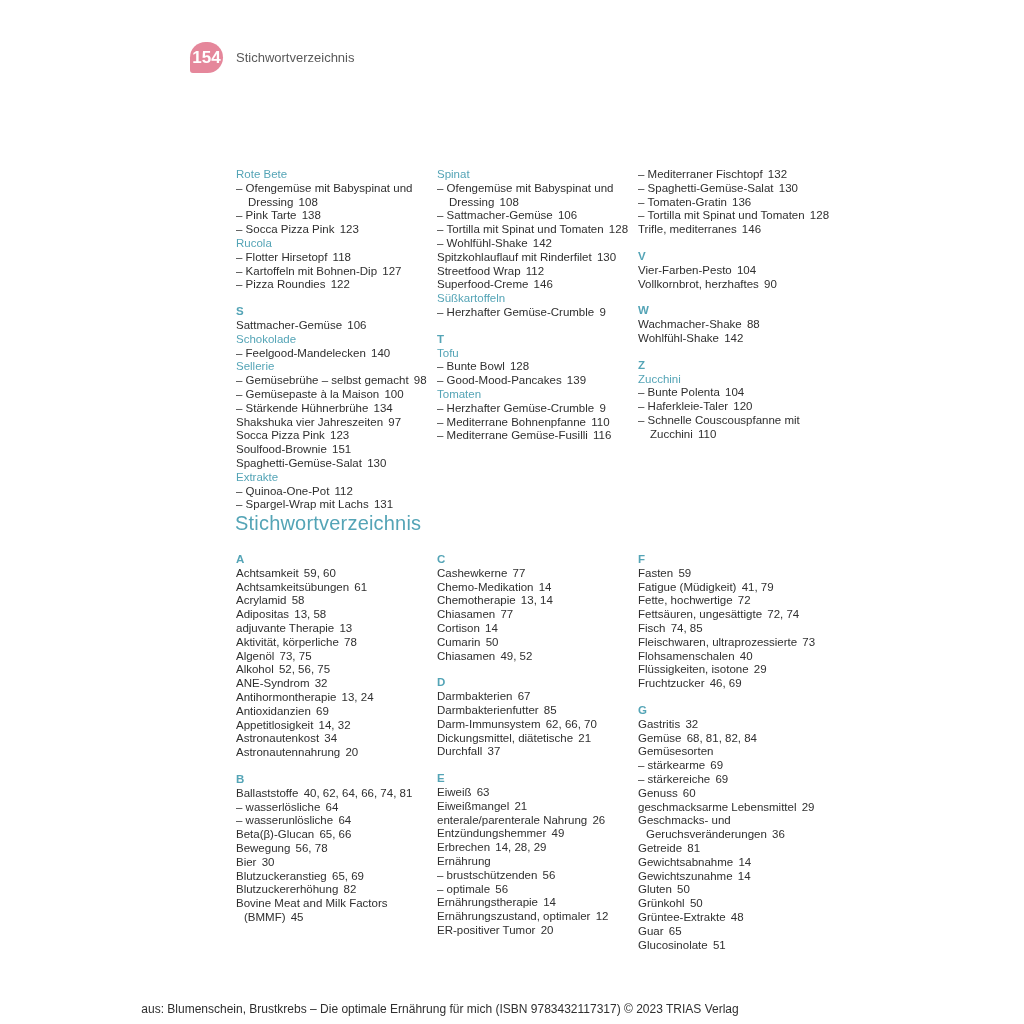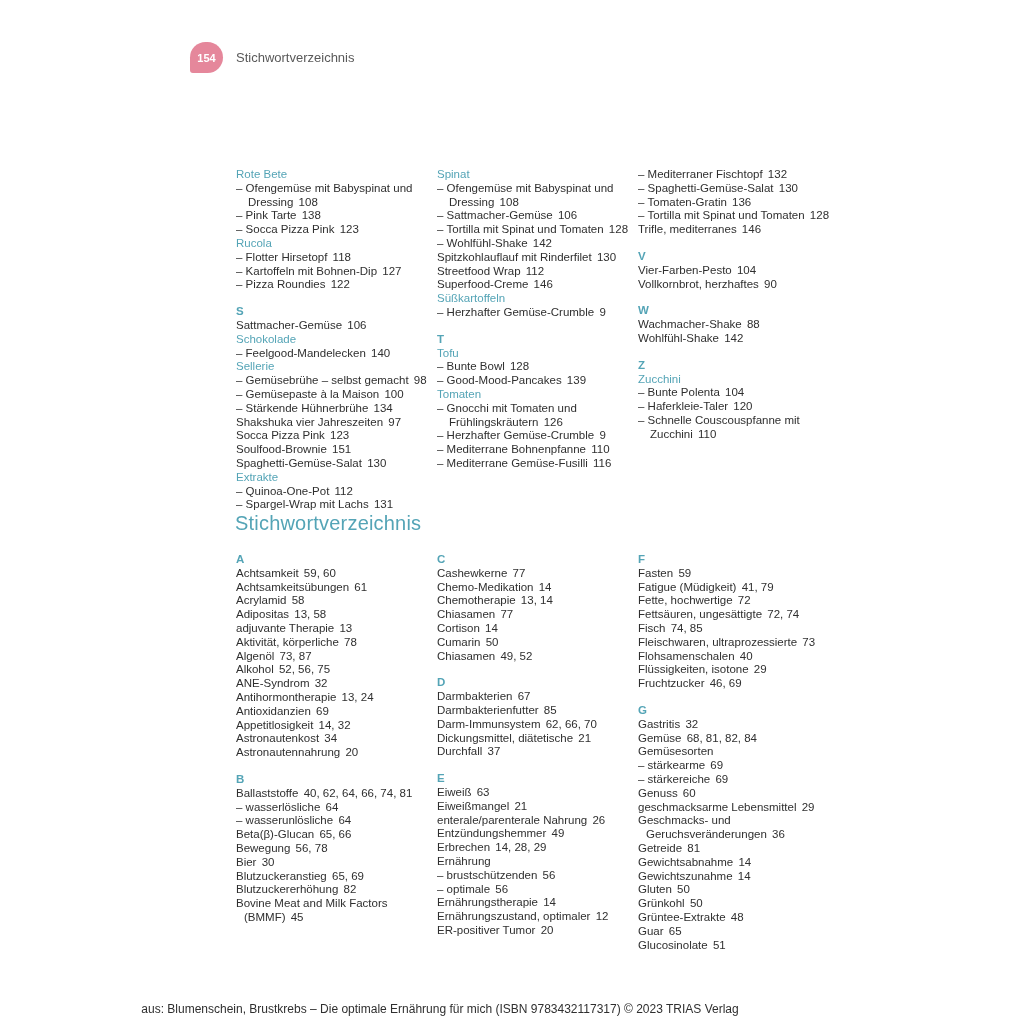--- a/index.html
+++ b/index.html
@@ -17,21 +17,21 @@
     color: var(--text);
     position: relative;
     overflow: hidden;
   }
   .badge {
     position: absolute; left: 190px; top: 42px;
     width: 33px; height: 31px;
     background: var(--pink); color: #ffffff;
     border-radius: 16px 16px 16px 3px;
     display: flex; align-items: center; justify-content: center;
-    font-size: 11px; font-weight: bold;
+    font-size: 17px; font-weight: bold;
   }
   .header-title {
     position: absolute; left: 236px; top: 50px;
     font-size: 13px; color: var(--gray);
   }
   .index { position: absolute; display: flex; }
   #top-index { left: 236px; top: 124px; margin-top: 44px; }
   #main-index { left: 236px; top: 553px; }
   .col { width: 194px; margin-right: 7px; }
   .col > div { font-size: 11.5px; line-height: 13.8px; }
@@ -94,21 +94,20 @@
       <div class="entry"><span class="t">Streetfood Wrap</span>&nbsp;<span class="pg">112</span></div>
       <div class="entry"><span class="t">Superfood-Creme</span>&nbsp;<span class="pg">146</span></div>
       <div class="head"><span class="t">Süßkartoffeln</span></div>
       <div class="sub"><span class="t">–&nbsp;Herzhafter Gemüse-Crumble</span>&nbsp;<span class="pg">9</span></div>
       <div class="gap"></div>
       <div class="letter"><span class="t">T</span></div>
       <div class="head"><span class="t">Tofu</span></div>
       <div class="sub"><span class="t">–&nbsp;Bunte Bowl</span>&nbsp;<span class="pg">128</span></div>
       <div class="sub"><span class="t">–&nbsp;Good-Mood-Pancakes</span>&nbsp;<span class="pg">139</span></div>
       <div class="head"><span class="t">Tomaten</span></div>
-      <div class="sub"><span class="t">–&nbsp;Gnocchi mit Tomaten und Frühlingskräutern</span>&nbsp;<span class="pg">126</span></div>
       <div class="sub"><span class="t">–&nbsp;Herzhafter Gemüse-Crumble</span>&nbsp;<span class="pg">9</span></div>
       <div class="sub"><span class="t">–&nbsp;Mediterrane Bohnenpfanne</span>&nbsp;<span class="pg">110</span></div>
       <div class="sub"><span class="t">–&nbsp;Mediterrane Gemüse-Fusilli</span>&nbsp;<span class="pg">116</span></div>
     </div>
     <div class="col">
       <div class="sub"><span class="t">–&nbsp;Mediterraner Fischtopf</span>&nbsp;<span class="pg">132</span></div>
       <div class="sub"><span class="t">–&nbsp;Spaghetti-Gemüse-Salat</span>&nbsp;<span class="pg">130</span></div>
       <div class="sub"><span class="t">–&nbsp;Tomaten-Gratin</span>&nbsp;<span class="pg">136</span></div>
       <div class="sub"><span class="t">–&nbsp;Tortilla mit Spinat und Tomaten</span>&nbsp;<span class="pg">128</span></div>
       <div class="entry"><span class="t">Trifle, mediterranes</span>&nbsp;<span class="pg">146</span></div>
@@ -133,21 +132,21 @@
 
 <div id="main-index" class="index">
     <div class="col">
       <div class="letter"><span class="t">A</span></div>
       <div class="entry"><span class="t">Achtsamkeit</span>&nbsp;<span class="pg">59, 60</span></div>
       <div class="entry"><span class="t">Achtsamkeitsübungen</span>&nbsp;<span class="pg">61</span></div>
       <div class="entry"><span class="t">Acrylamid</span>&nbsp;<span class="pg">58</span></div>
       <div class="entry"><span class="t">Adipositas</span>&nbsp;<span class="pg">13, 58</span></div>
       <div class="entry"><span class="t">adjuvante Therapie</span>&nbsp;<span class="pg">13</span></div>
       <div class="entry"><span class="t">Aktivität, körperliche</span>&nbsp;<span class="pg">78</span></div>
-      <div class="entry"><span class="t">Algenöl</span>&nbsp;<span class="pg">73, 87</span></div>
+      <div class="entry"><span class="t">Algenöl</span>&nbsp;<span class="pg">73, 75</span></div>
       <div class="entry"><span class="t">Alkohol</span>&nbsp;<span class="pg">52, 56, 75</span></div>
       <div class="entry"><span class="t">ANE-Syndrom</span>&nbsp;<span class="pg">32</span></div>
       <div class="entry"><span class="t">Antihormontherapie</span>&nbsp;<span class="pg">13, 24</span></div>
       <div class="entry"><span class="t">Antioxidanzien</span>&nbsp;<span class="pg">69</span></div>
       <div class="entry"><span class="t">Appetitlosigkeit</span>&nbsp;<span class="pg">14, 32</span></div>
       <div class="entry"><span class="t">Astronautenkost</span>&nbsp;<span class="pg">34</span></div>
       <div class="entry"><span class="t">Astronautennahrung</span>&nbsp;<span class="pg">20</span></div>
       <div class="gap"></div>
       <div class="letter"><span class="t">B</span></div>
       <div class="entry"><span class="t">Ballaststoffe</span>&nbsp;<span class="pg">40, 62, 64, 66, 74, 81</span></div>

